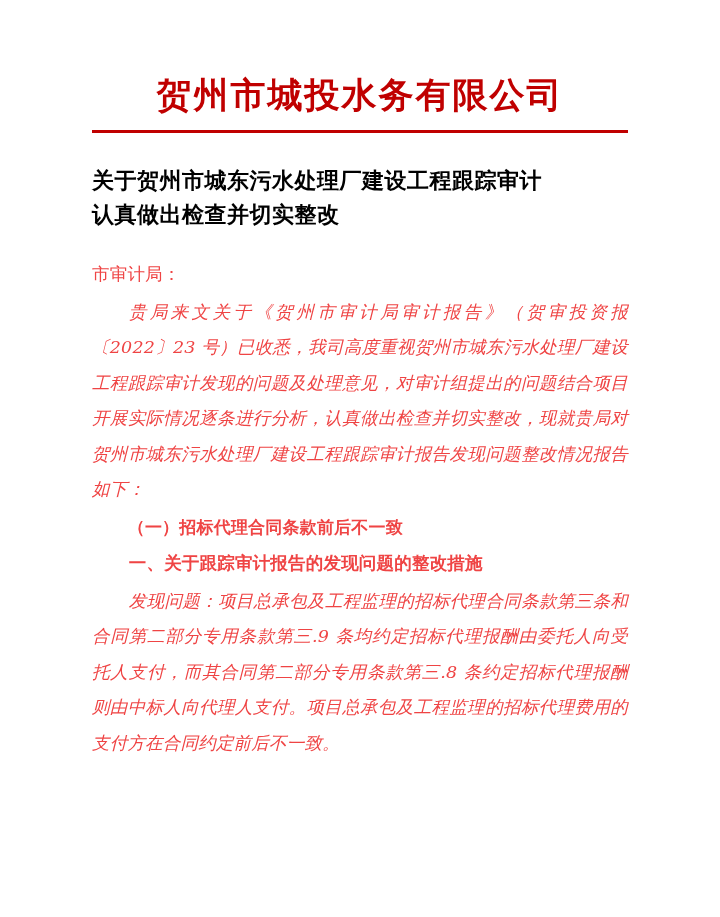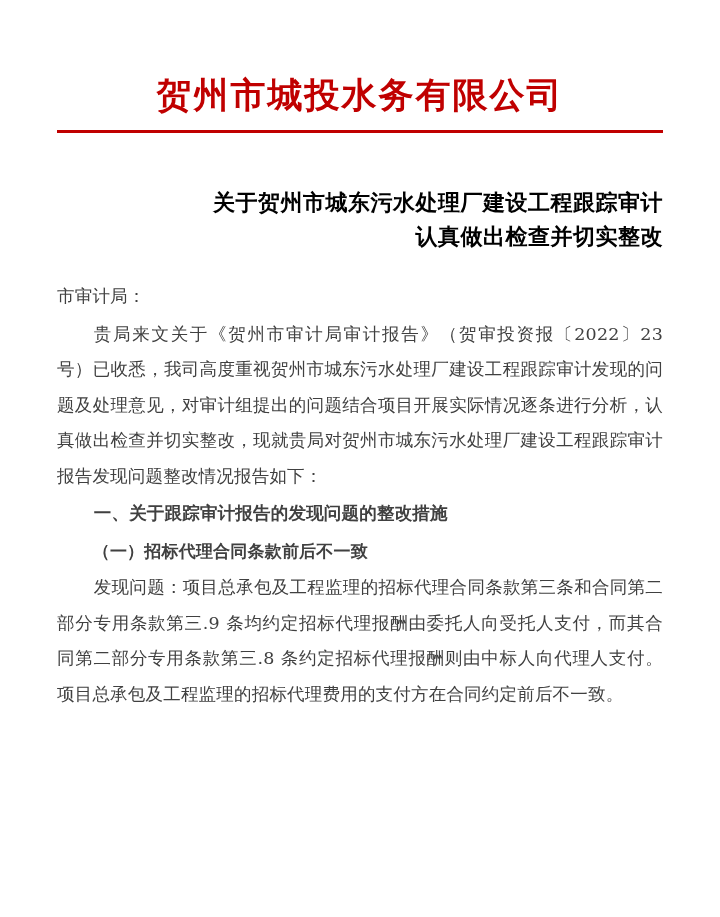--- a/index.html
+++ b/index.html
@@ -13,21 +13,21 @@
     font-family: "DejaVu Serif", "Liberation Serif", serif;
     color: #111111;
     overflow: hidden;
   }
   .page {
     position: relative;
     width: 720px;
     height: 917px;
     background: #ffffff;
     box-sizing: border-box;
-    padding: 0 57px;
+    padding: 0 92px;
   }
   .letterhead {
     padding-top: 74px;
     text-align: center;
   }
   .letterhead-title {
     font-family: "DejaVu Serif", "Liberation Serif", serif;
     font-weight: bold;
     font-size: 35px;
     letter-spacing: 2px;
@@ -35,48 +35,49 @@
     line-height: 1.2;
     white-space: nowrap;
   }
   .letterhead-rule {
     margin-top: 14px;
     height: 3px;
     background: #c00000;
     width: 100%;
   }
   .doc-title {
-    margin-top: 52px;
-    text-align: right;
+    margin-top: 30px;
+    text-align: left;
     font-weight: bold;
     font-size: 22px;
     line-height: 1.55;
     letter-spacing: 0.5px;
     color: #000000;
   }
   .doc-title .line2 {
     display: block;
   }
   .body-block {
     margin-top: 26px;
   }
   p.para {
     margin: 0 0 2px 0;
     font-size: 17.5px;
     line-height: 2.03;
     text-align: justify;
     text-justify: inter-ideograph;
     letter-spacing: 0.2px;
-    color: #404040;
+    color: #ef4444;
   }
   p.addressee {
     text-indent: 0;
   }
   p.indent2 {
     text-indent: 2.1em;
+    font-style: italic;
   }
   p.heading1 {
     text-indent: 2.1em;
     font-weight: bold;
   }
   p.heading2 {
     text-indent: 2.1em;
     font-weight: bold;
     font-size: 17px;
   }
@@ -94,21 +95,21 @@
   <div class="doc-title">
     <span>关于贺州市城东污水处理厂建设工程跟踪审计</span>
     <span class="line2">认真做出检查并切实整改</span>
   </div>
 
   <div class="body-block">
     <p class="para addressee">市审计局：</p>
 
     <p class="para indent2">贵局来文关于《贺州市审计局审计报告》（贺审投资报〔2022〕23 号）已收悉，我司高度重视贺州市城东污水处理厂建设工程跟踪审计发现的问题及处理意见，对审计组提出的问题结合项目开展实际情况逐条进行分析，认真做出检查并切实整改，现就贵局对贺州市城东污水处理厂建设工程跟踪审计报告发现问题整改情况报告如下：</p>
 
+    <p class="para heading2">（一）招标代理合同条款前后不一致</p>
+
     <p class="para heading1">一、关于跟踪审计报告的发现问题的整改措施</p>
-
-    <p class="para heading2">（一）招标代理合同条款前后不一致</p>
 
     <p class="para indent2">发现问题：项目总承包及工程监理的招标代理合同条款第三条和合同第二部分专用条款第三.9 条均约定招标代理报酬由委托人向受托人支付，而其合同第二部分专用条款第三.8 条约定招标代理报酬则由中标人向代理人支付。项目总承包及工程监理的招标代理费用的支付方在合同约定前后不一致。</p>
 
   </div>
 
 </div>
 
 </body></html>

